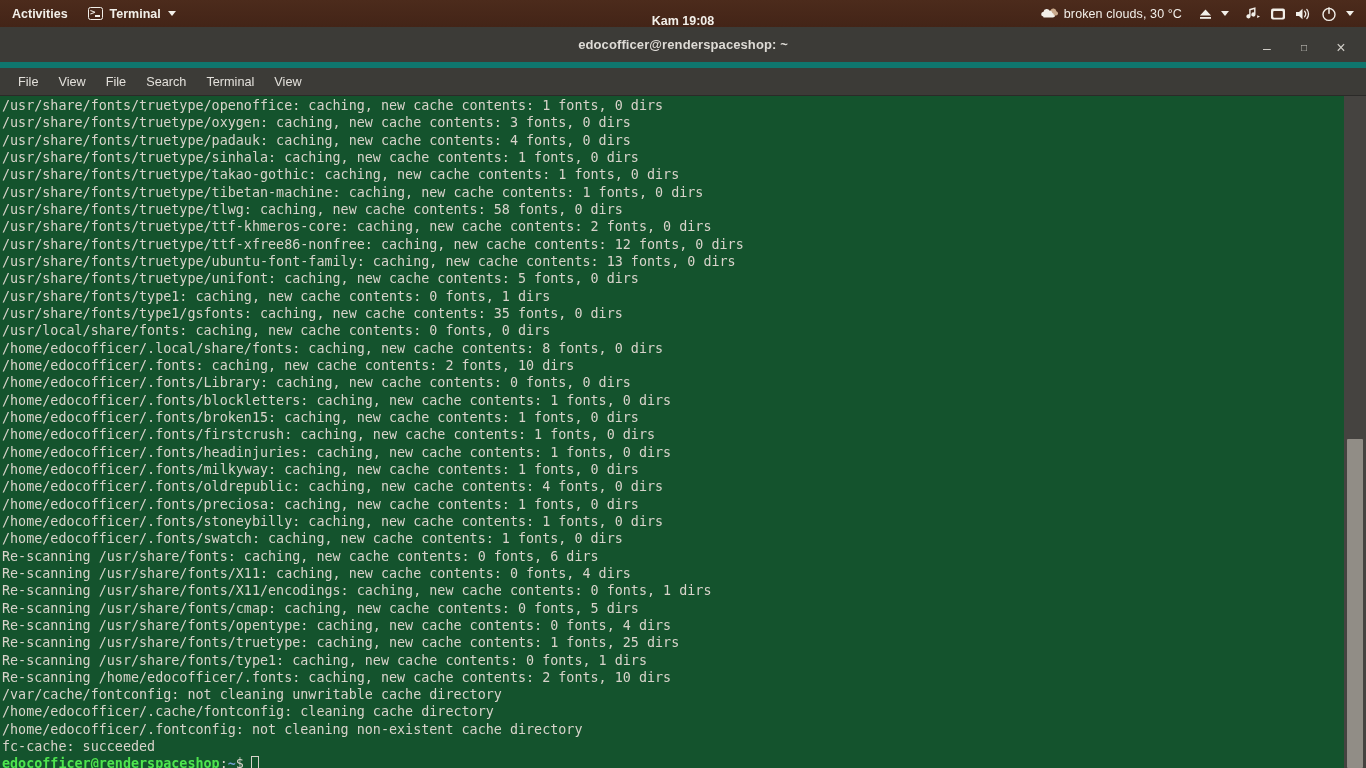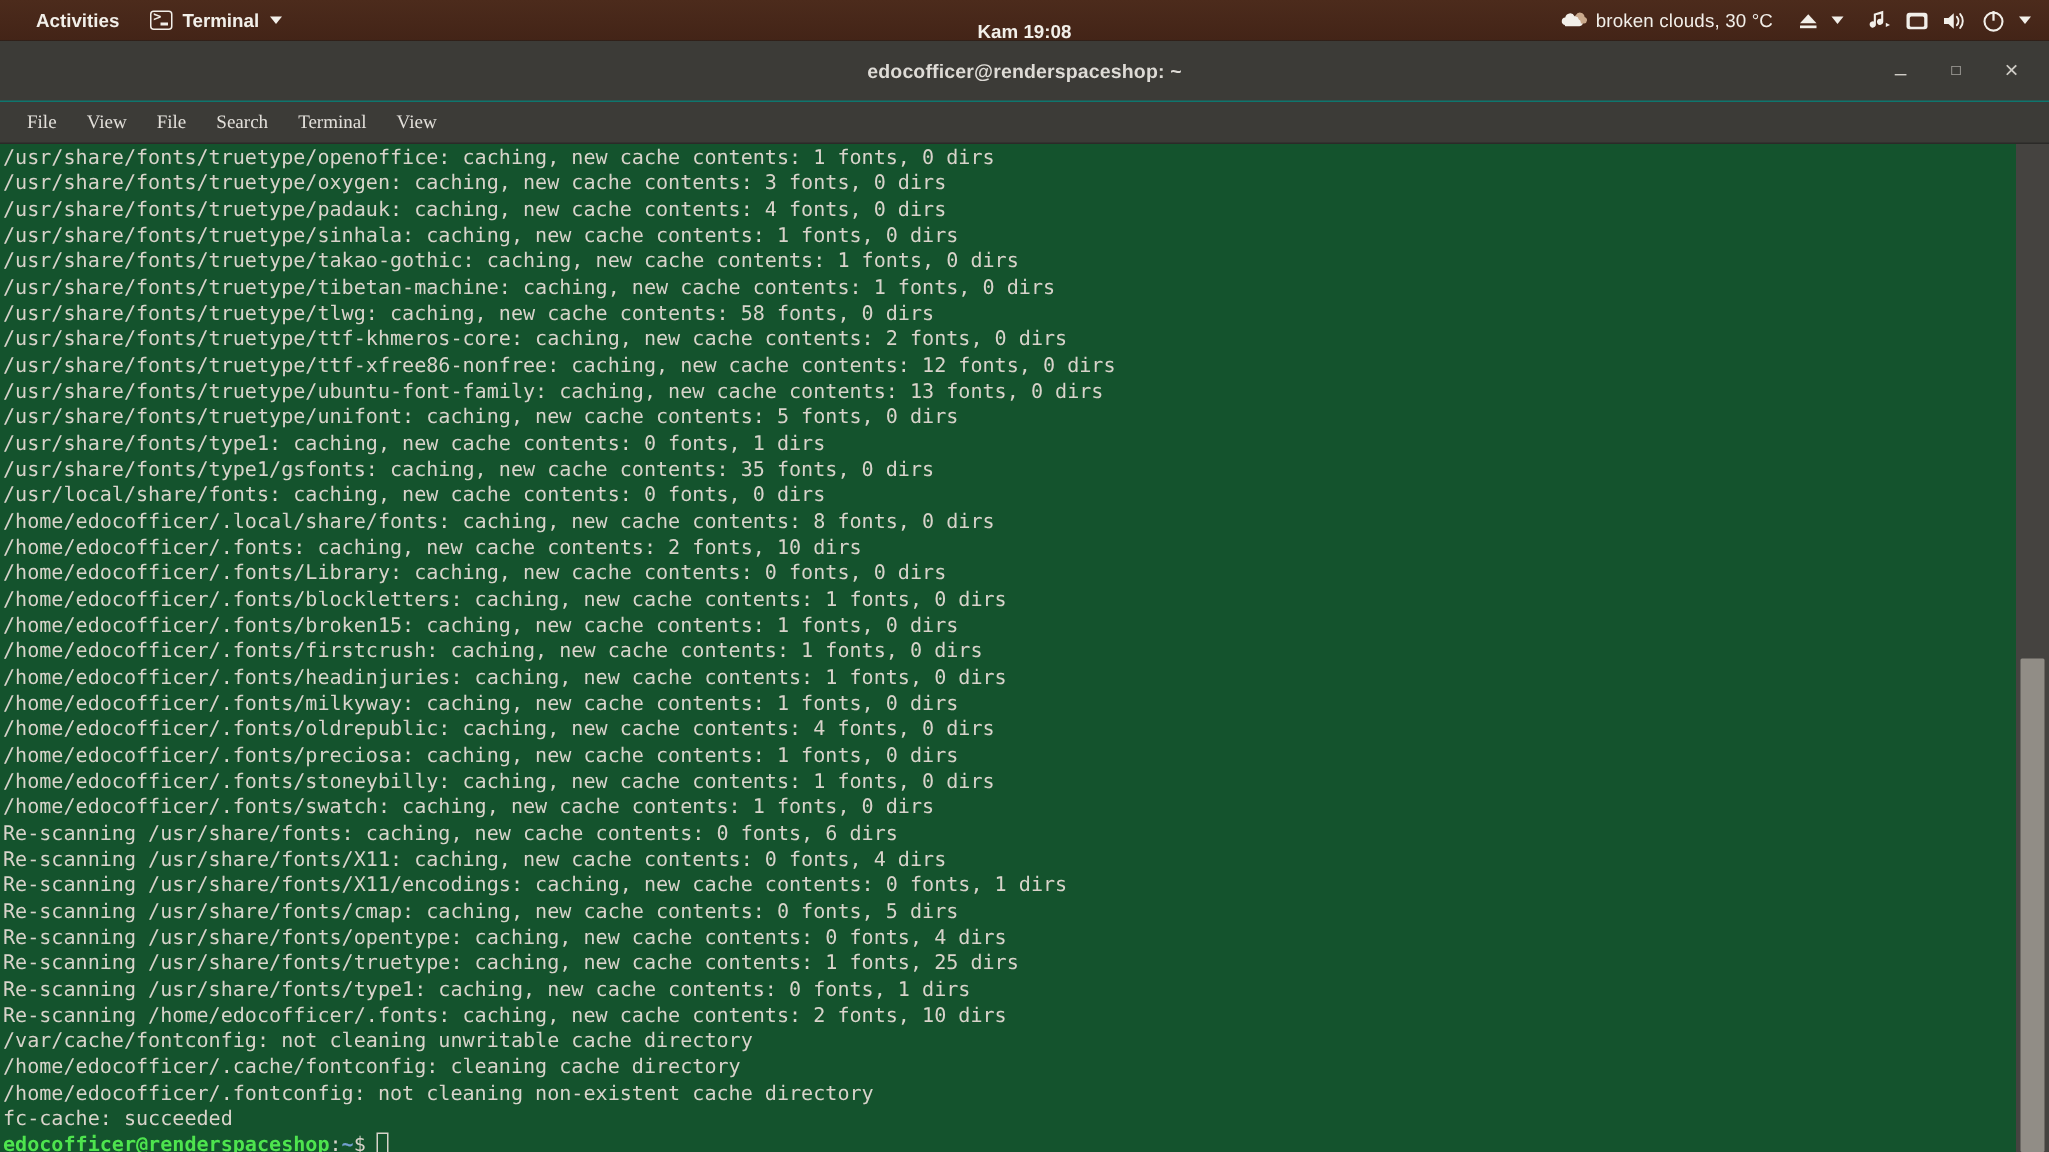--- a/index.html
+++ b/index.html
@@ -42,21 +42,21 @@
   }
   .panel-btn {
     display: flex;
     align-items: center;
     height: 27px;
     padding: 0 8px;
     gap: 6px;
     color: #f2efe9;
     white-space: nowrap;
   }
-  #activities-button { padding-left: 24px; padding-right: 12px; text-align: center; }
+  #activities-button { padding-left: 12px; padding-right: 12px; text-align: center; }
   #terminal-app-menu { gap: 7px; }
 
   .clock-center {
     position: absolute;
     left: 0; right: 0;
     top: 0;
     height: 42px;
     display: flex;
     align-items: center;
     justify-content: center;
@@ -108,21 +108,21 @@
     height: 741px;
     background: #000000;
     display: flex;
     flex-direction: column;
   }
 
   #title-bar {
     position: relative;
     height: 41px;
     background: #3c3b37;
-    border-bottom: 1px solid #0f766e;
+    border-bottom: 6px solid #0f766e;
     display: flex;
     align-items: center;
     justify-content: center;
     flex: 0 0 41px;
   }
   #window-title {
     color: #dedbd6;
     font-size: 13px;
     font-weight: bold;
     letter-spacing: 0.1px;
@@ -147,21 +147,20 @@
   }
 
   #menu-bar {
     height: 28px;
     background: #3c3b37;
     display: flex;
     align-items: center;
     padding-left: 8px;
     flex: 0 0 28px;
     border-bottom: 1px solid #2b2a28;
-    font-family: Liberation Serif, serif;
   }
   .menu-item {
     color: #e3e0db;
     font-size: 12.7px;
     padding: 3px 10px;
     white-space: nowrap;
   }
 
   #terminal-body {
     position: relative;

